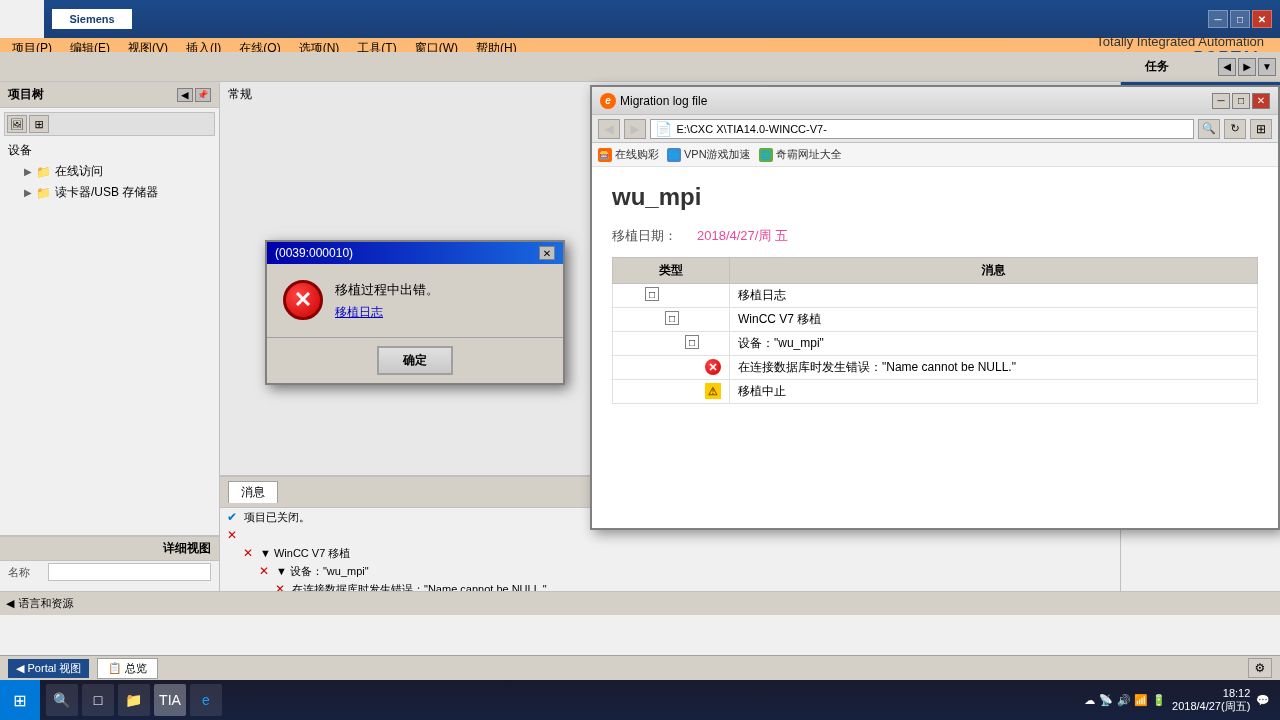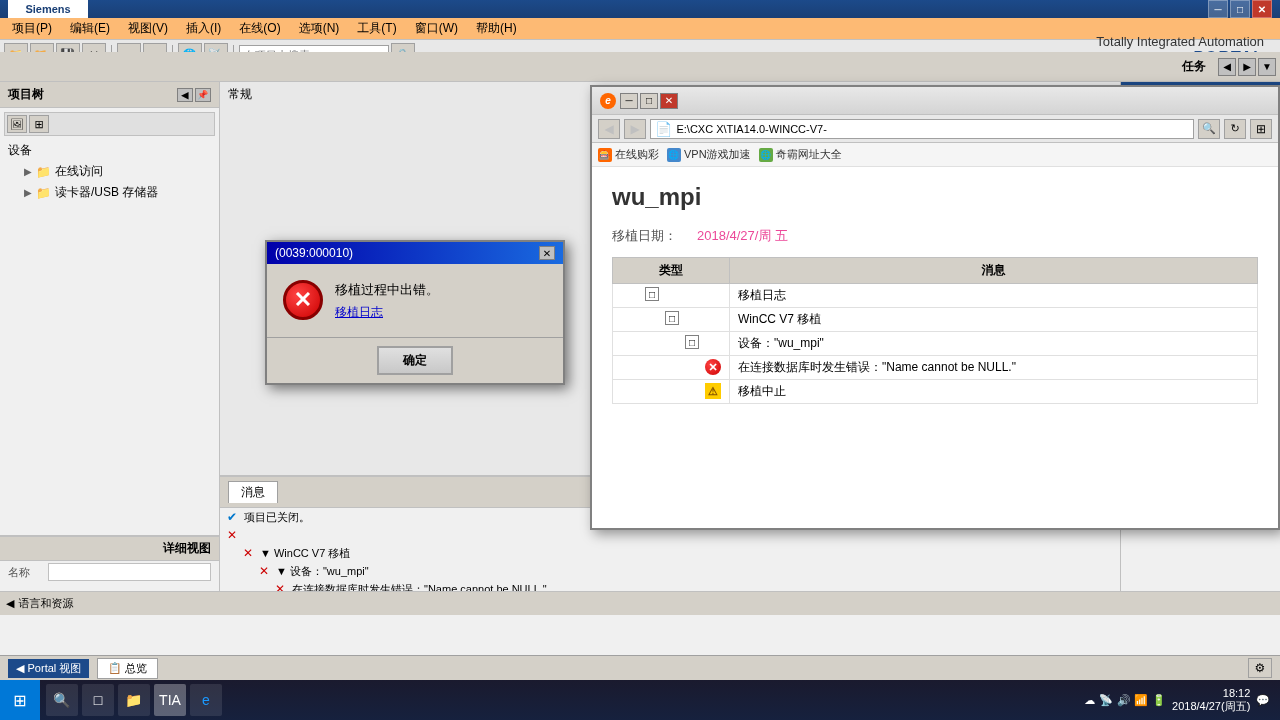--- a/index.html
+++ b/index.html
@@ -75,28 +75,29 @@
       left: 0;
       width: 1280px;
       height: 680px;
       background: #f0f0f0;
       display: flex;
       flex-direction: column;
     }
 
     
     .title-bar {
-      height: 18px;
+      height: 38px;
       background: linear-gradient(to bottom, #1c4a8a 0%, #1a3f75 100%);
       display: flex;
       align-items: center;
       padding: 0 8px;
       color: white;
       font-size: 13px;
       font-weight: bold;
+      margin-left: 44px;
     }
     .title-logo {
       width: 80px;
       height: 20px;
       background: white;
       display: flex;
       align-items: center;
       justify-content: center;
       color: #1a3f75;
       font-size: 11px;
@@ -678,20 +679,21 @@
     .header-area {
       position: absolute;
       top: 52px;
       left: 0;
       right: 0;
       height: 30px;
       background: #d4d0c8;
       border-bottom: 1px solid #c0c0c0;
       display: flex;
       align-items: center;
+      gap: 37px;
     }
     .header-task-label {
       margin-left: auto;
       padding: 0 12px;
       font-size: 12px;
       font-weight: bold;
     }
     .header-btns {
       display: flex;
       gap: 2px;
@@ -892,20 +894,21 @@
     </div>
   </div>
   <div class="dialog-footer">
     <button class="dialog-ok-btn">确定</button>
   </div>
 </div>
 
 <div class="browser-window">
   <div class="browser-title">
     <div class="browser-title-icon">e</div>
+    <span class="browser-title-text">Migration log file</span>
     <div class="browser-win-btns">
       <div class="browser-win-btn">─</div>
       <div class="browser-win-btn">□</div>
       <div class="browser-win-btn close">✕</div>
     </div>
   </div>
   <div class="browser-nav">
     <div class="nav-btn disabled">◀</div>
     <div class="nav-btn disabled">▶</div>
     <div class="address-bar">

